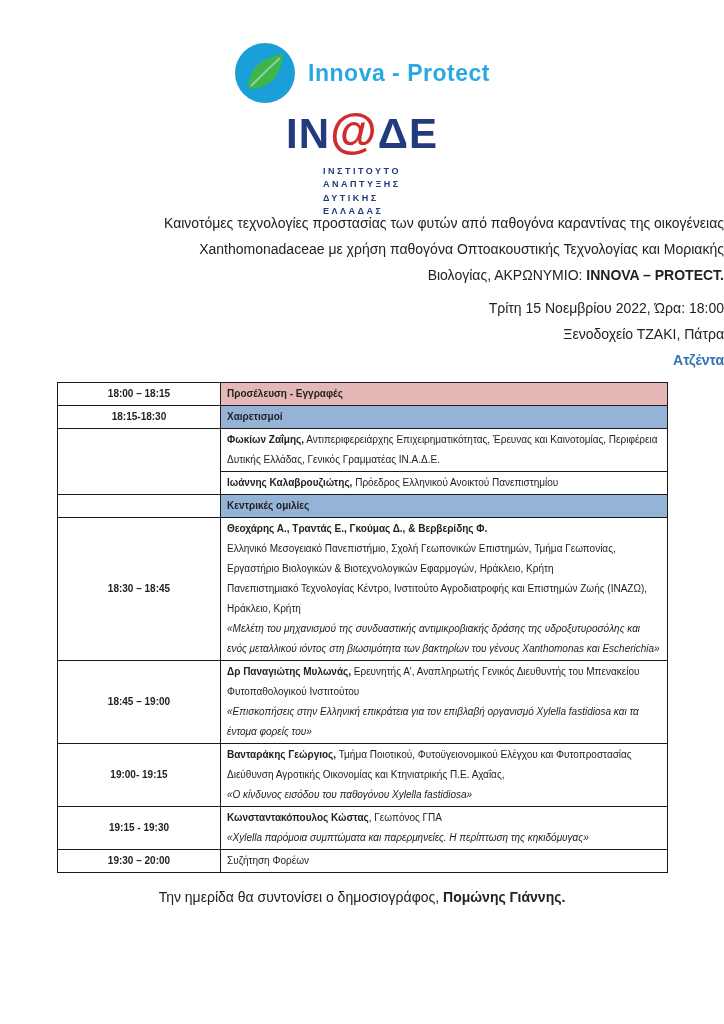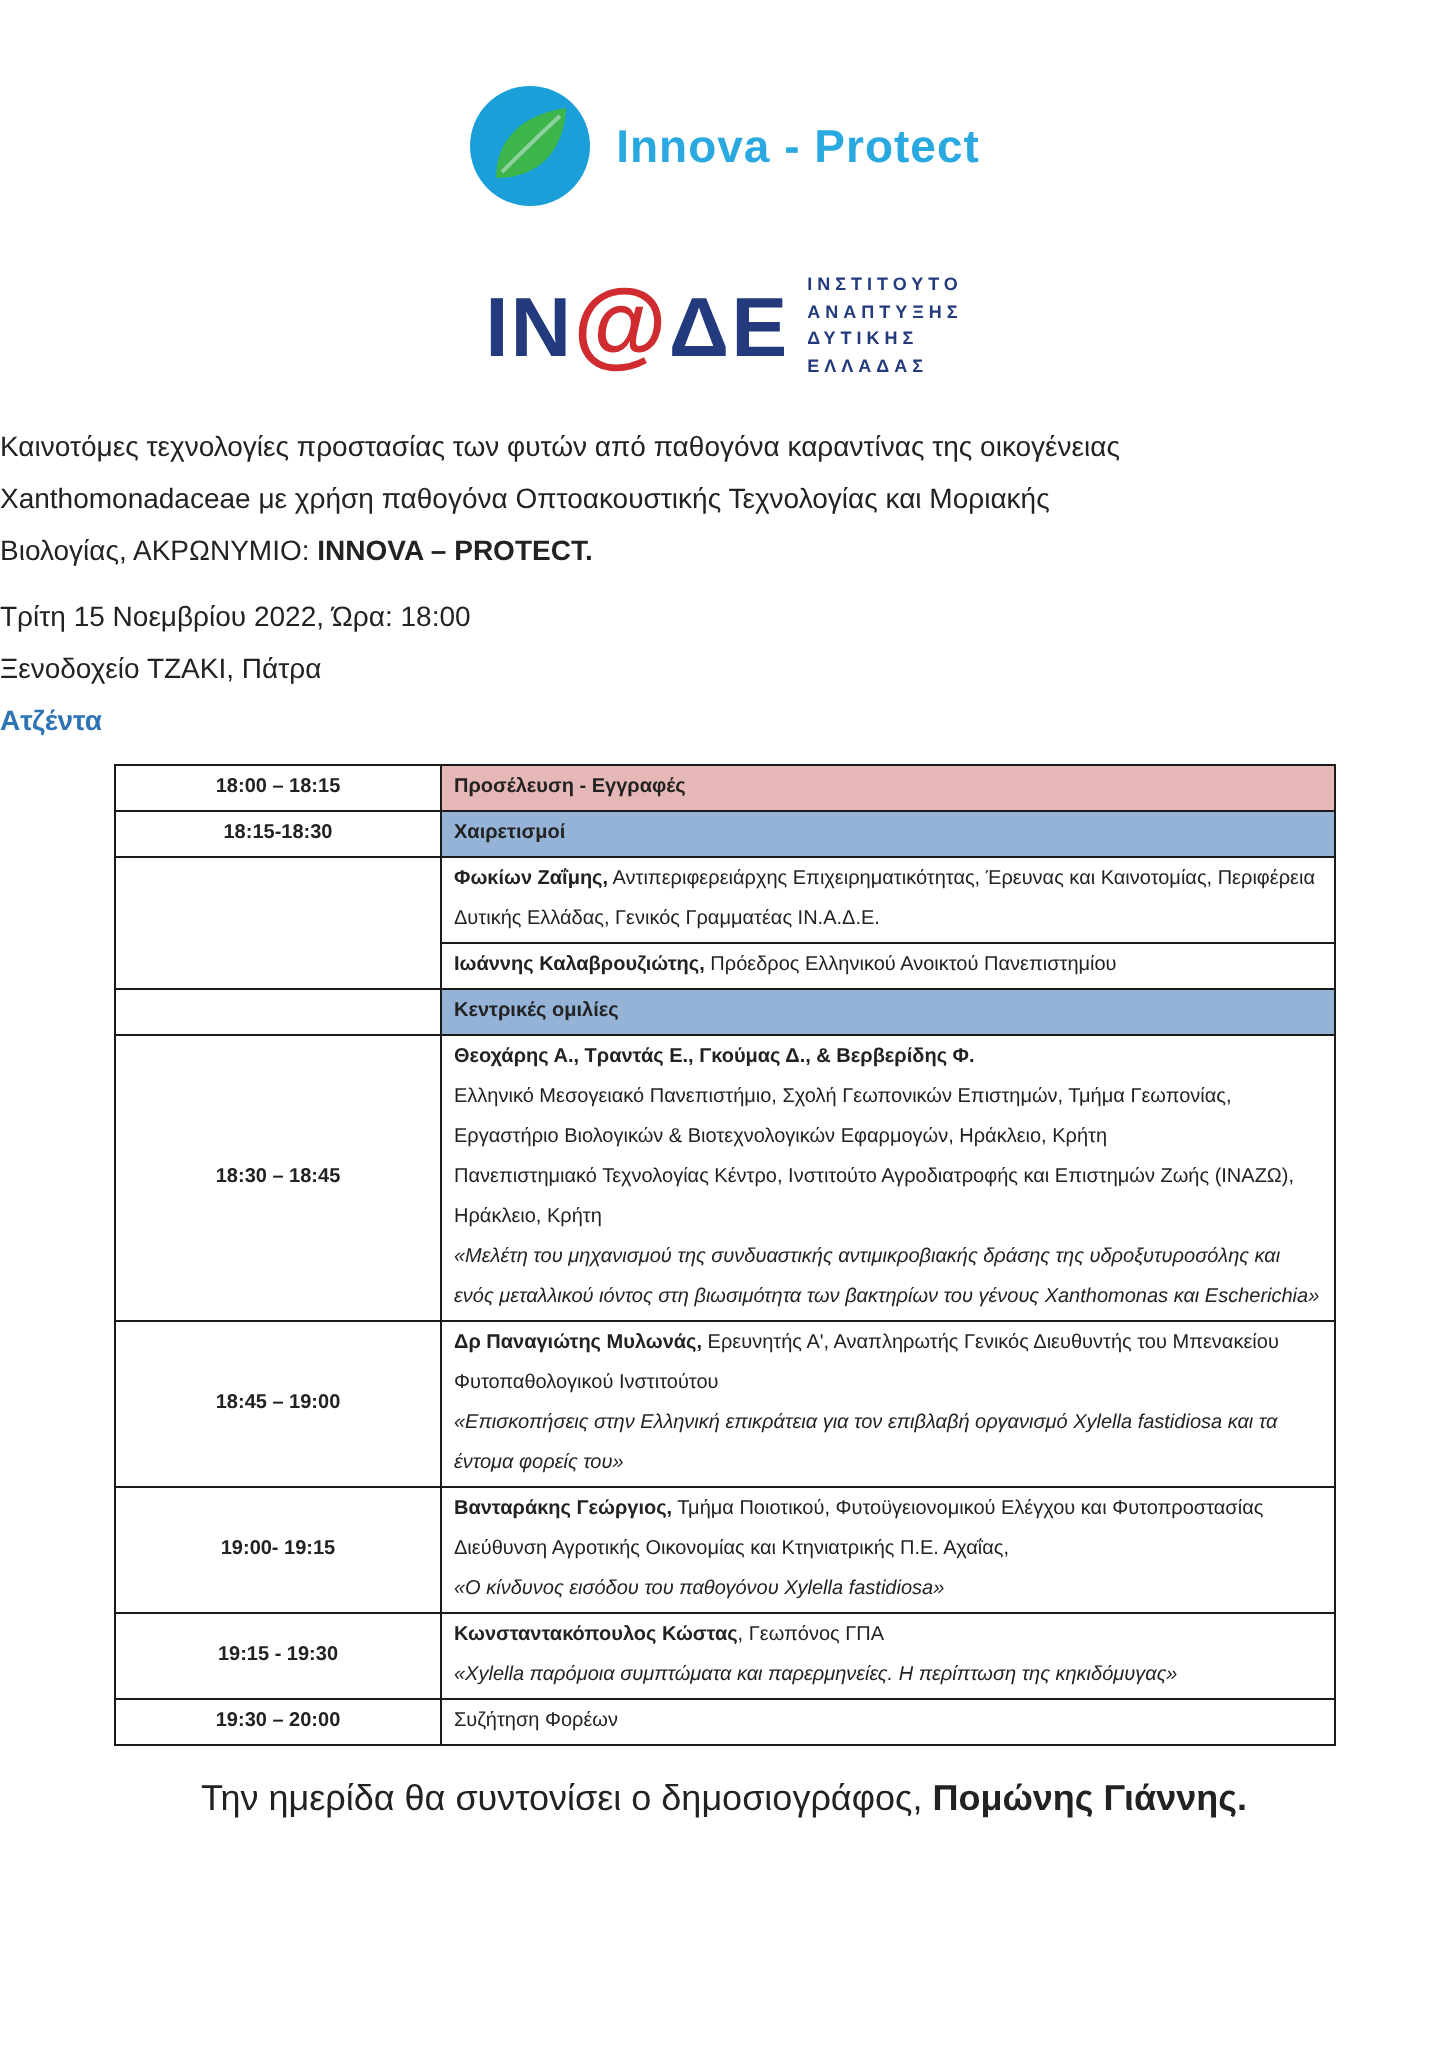--- a/index.html
+++ b/index.html
@@ -8,40 +8,40 @@
     font-family:"Liberation Sans",sans-serif;color:#222;box-sizing:border-box;
     padding-top:40px;overflow:hidden;
   }
   .b{font-weight:bold;}
   .i{font-style:italic;}
 
   
   .innova-logo{display:flex;align-items:center;justify-content:center;gap:12px;height:66px;}
   .innova-text{font-size:23px;font-weight:bold;color:var(--innova-blue);letter-spacing:.5px;}
 
-  .inade-logo{display:flex;align-items:center;justify-content:center;gap:9px;margin-top:28px;height:58px;}
+  .inade-logo{display:flex;align-items:center;justify-content:center;gap:9px;margin-top:28px;height:58px;flex-direction:column;}
   .inade-acronym{font-size:42px;font-weight:800;color:var(--navy);letter-spacing:1px;line-height:1;}
   .inade-acronym .at{color:var(--logo-red);font-size:48px;font-weight:800;}
   .inade-name{font-size:9px;font-weight:bold;color:var(--navy);letter-spacing:2.5px;line-height:1.5;text-align:left;}
 
   
-  .intro{text-align:left;font-size:14px;margin-top:18px;line-height:26px;}
+  .intro{text-align:right;font-size:14px;margin-top:18px;line-height:26px;}
   .date-line{margin-top:7px;}
   .agenda-heading{color:var(--heading-blue);font-weight:bold;}
 
   
   table.agenda{border-collapse:collapse;table-layout:fixed;width:611px;margin:9px 0 0 57px;font-size:10px;}
   table.agenda td{border:1px solid #1a1a1a;padding:1px 6px;line-height:20px;vertical-align:middle;}
   td.time-cell{width:150px;text-align:center;font-weight:bold;padding:1px 2px;}
   td.bg-pink{background:var(--row-pink);}
   td.bg-blue{background:var(--row-blue);}
   .para{margin:0;}
 
   
-  .moderator{text-align:center;font-size:18px;margin-top:16px;}
+  .moderator{text-align:center;font-size:14px;margin-top:16px;}
 </style>
 </head>
 <body>
 
 <div class="page">
 
   <div class="innova-logo">
     <svg width="62" height="62" viewBox="0 0 62 62">
       <circle cx="31" cy="31" r="30" fill="#1b9fd8"></circle>
       <path d="M14 47 C14 27 28 15 49 12 C48 34 35 47 14 47 Z" fill="#3db54a"></path>

